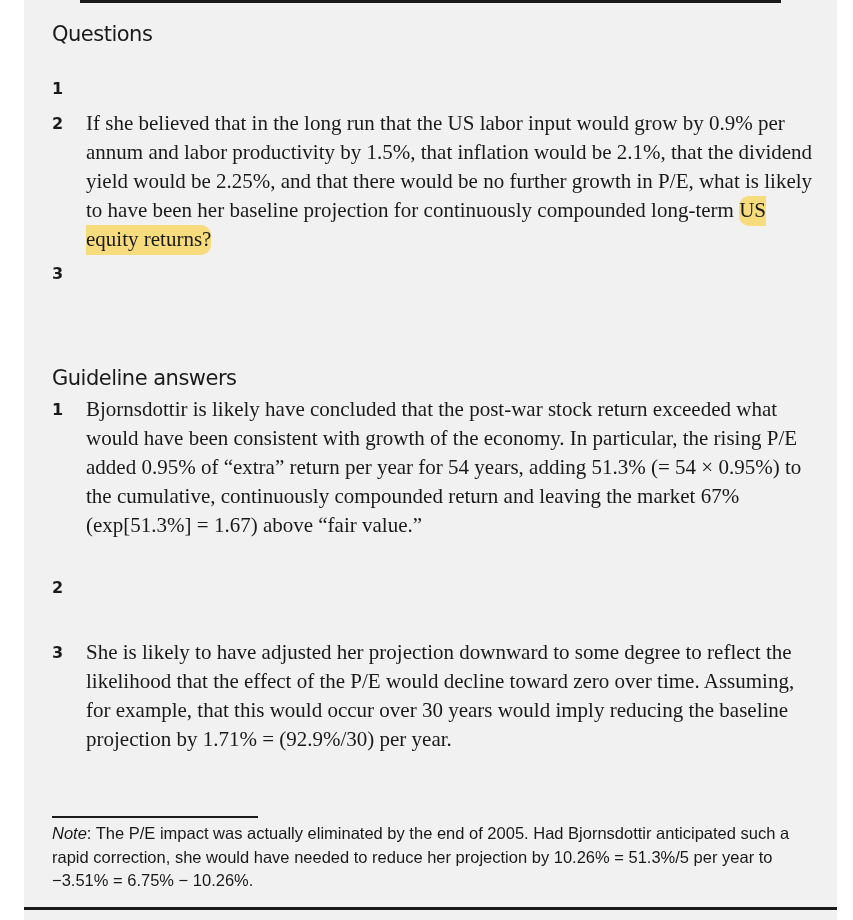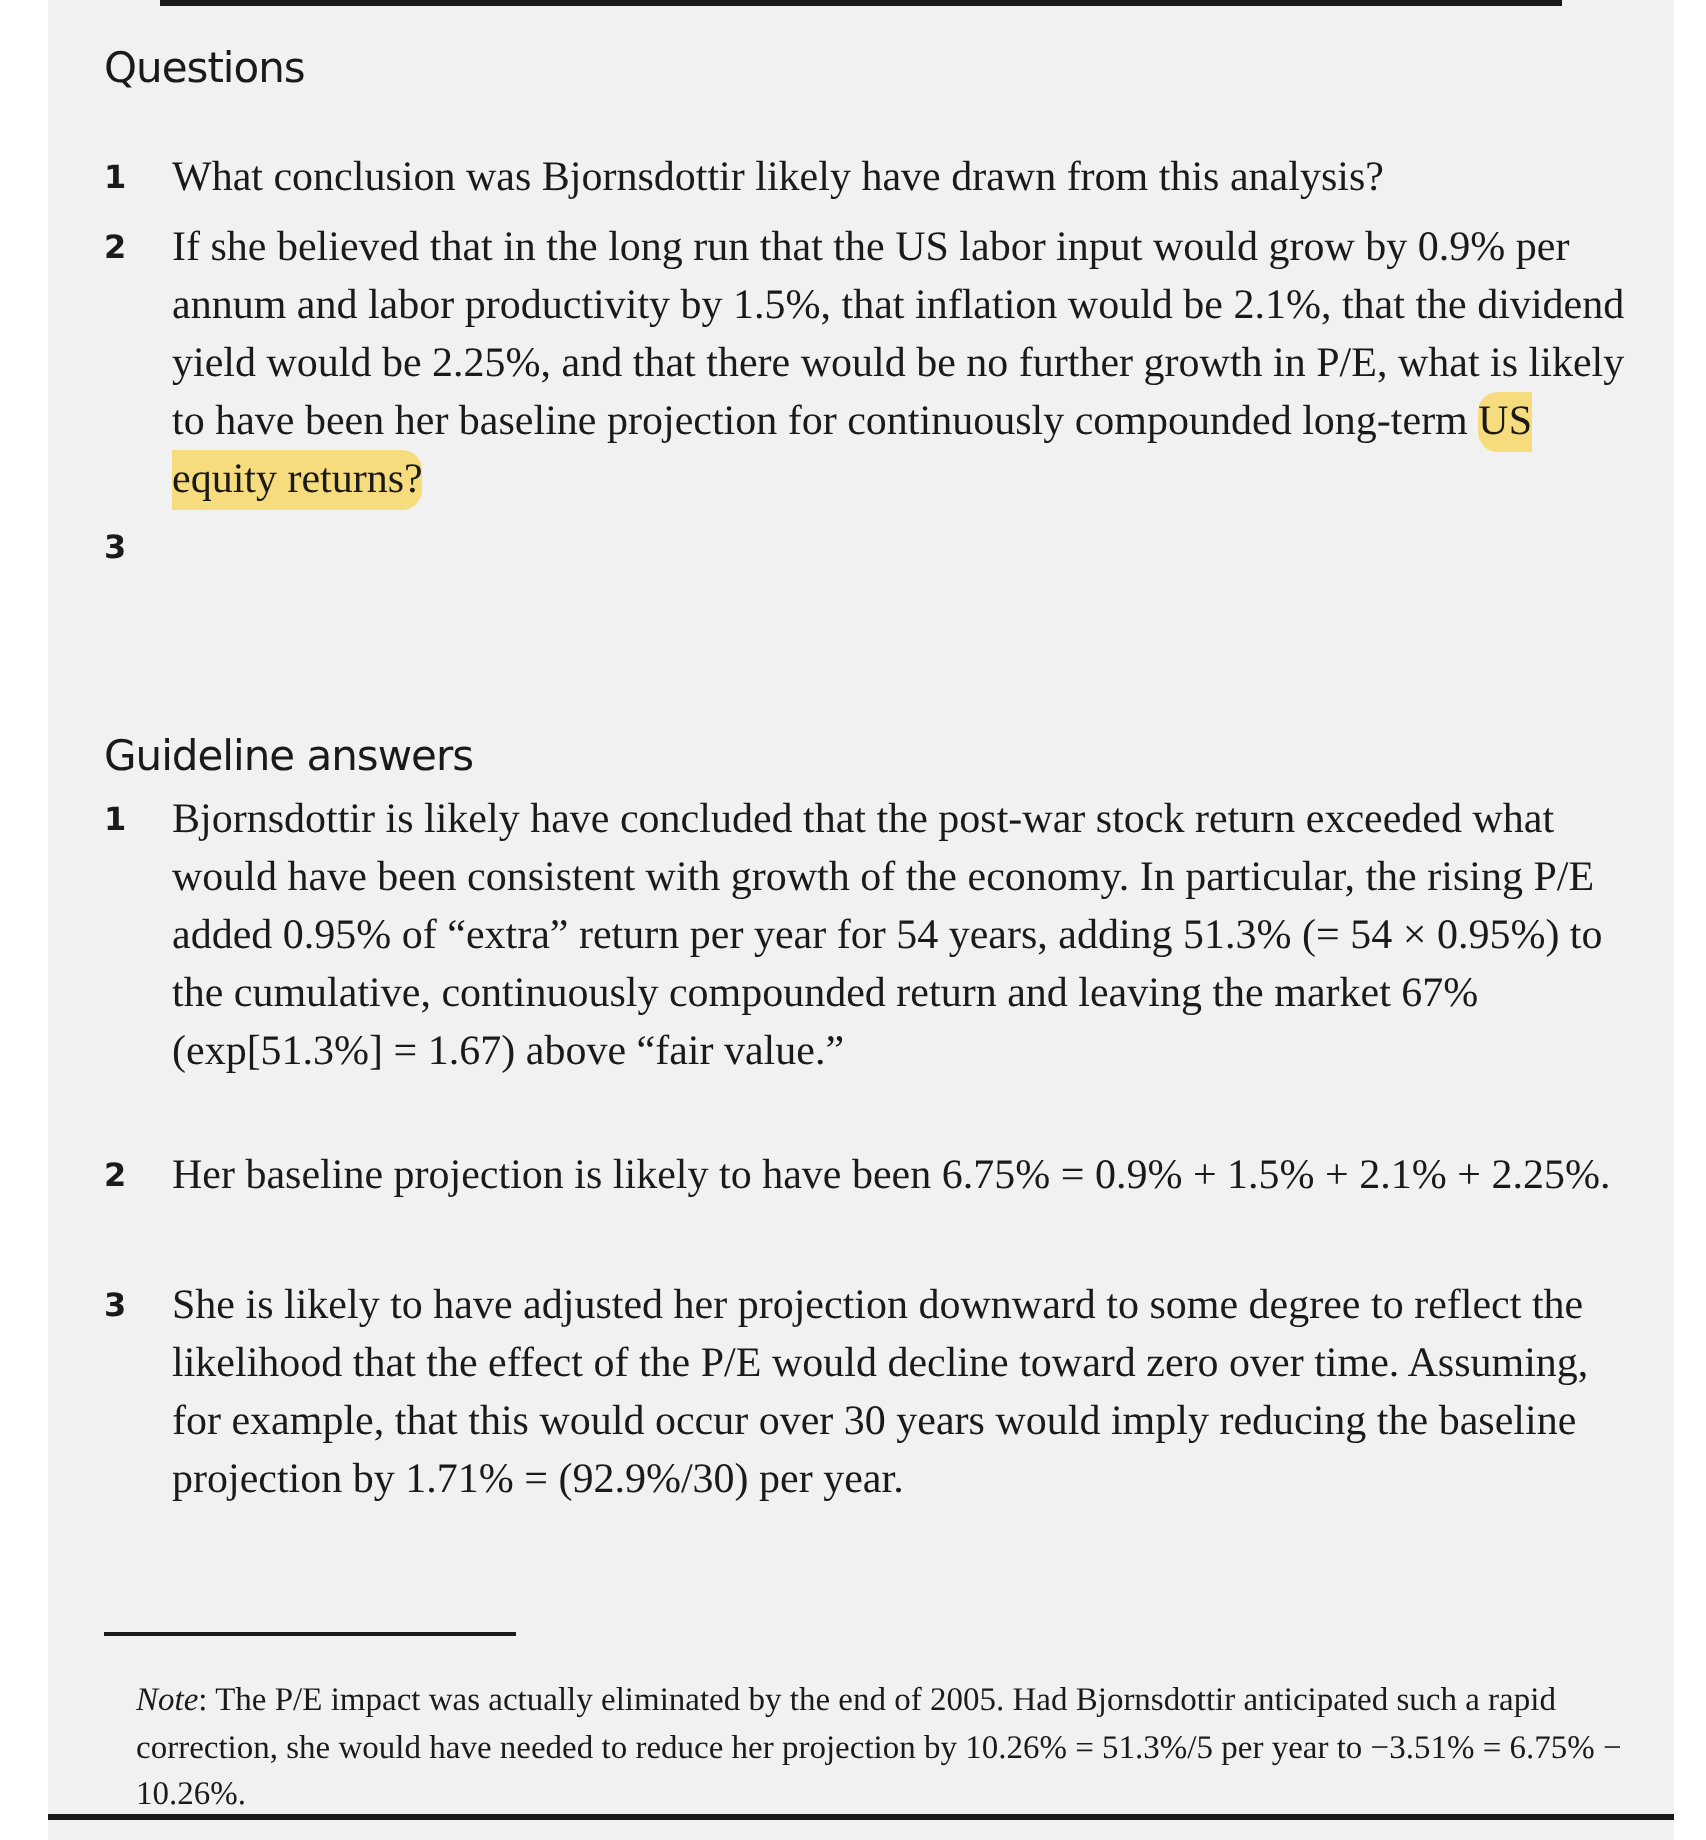--- a/index.html
+++ b/index.html
@@ -86,40 +86,39 @@
       top: 816px;
       width: 206px;
       height: 2px;
       background: #1a1a1a;
     }
     .note {
       position: absolute;
       left: 52px;
       top: 822px;
       width: 770px;
-      font-family: Liberation Serif, serif;
+      font-family: Liberation Sans, sans-serif;
       font-size: 16.5px;
       line-height: 23.5px;
       color: #1a1a1a;
-      margin: 16px;
+      margin: 0;
     }
     .note em { font-style: italic; }
   </style>
 </head>
 <body>
 
 <div class="panel"></div>
 <div class="top-rule"></div>
 
 <h2 class="heading h-questions">Questions</h2>
 
 <div class="q1">
   <div class="item">
     <span class="num">1</span>
-    <span>What conclusion was Bjornsdottir likely have drawn from this analysis?</span>
   </div>
 </div>
 
 <div class="q2">
   <div class="item">
     <span class="num">2</span>
     <span>If she believed that in the long run that the US labor input would grow by 0.9% per annum and labor productivity by 1.5%, that inflation would be 2.1%, that the dividend yield would be 2.25%, and that there would be no further growth in P/E, what is likely to have been her baseline projection for continuously compounded long-term </span><span class="highlight">US equity returns?</span>
   </div>
 </div>
 
@@ -134,21 +133,20 @@
 <div class="a1">
   <div class="item">
     <span class="num">1</span>
     <span>Bjornsdottir is likely have concluded that the post-war stock return exceeded what would have been consistent with growth of the economy. In particular, the rising P/E added 0.95% of “extra” return per year for 54 years, adding 51.3% (= 54 × 0.95%) to the cumulative, continuously compounded return and leaving the market 67% (exp[51.3%] = 1.67) above “fair value.”</span>
   </div>
 </div>
 
 <div class="a2">
   <div class="item">
     <span class="num">2</span>
-    <span>Her baseline projection is likely to have been 6.75% = 0.9% + 1.5% + 2.1% + 2.25%.</span>
   </div>
 </div>
 
 <div class="a3">
   <div class="item">
     <span class="num">3</span>
     <span>She is likely to have adjusted her projection downward to some degree to reflect the likelihood that the effect of the P/E would decline toward zero over time. Assuming, for example, that this would occur over 30 years would imply reducing the baseline projection by 1.71% = (92.9%/30) per year.</span>
   </div>
 </div>
 

